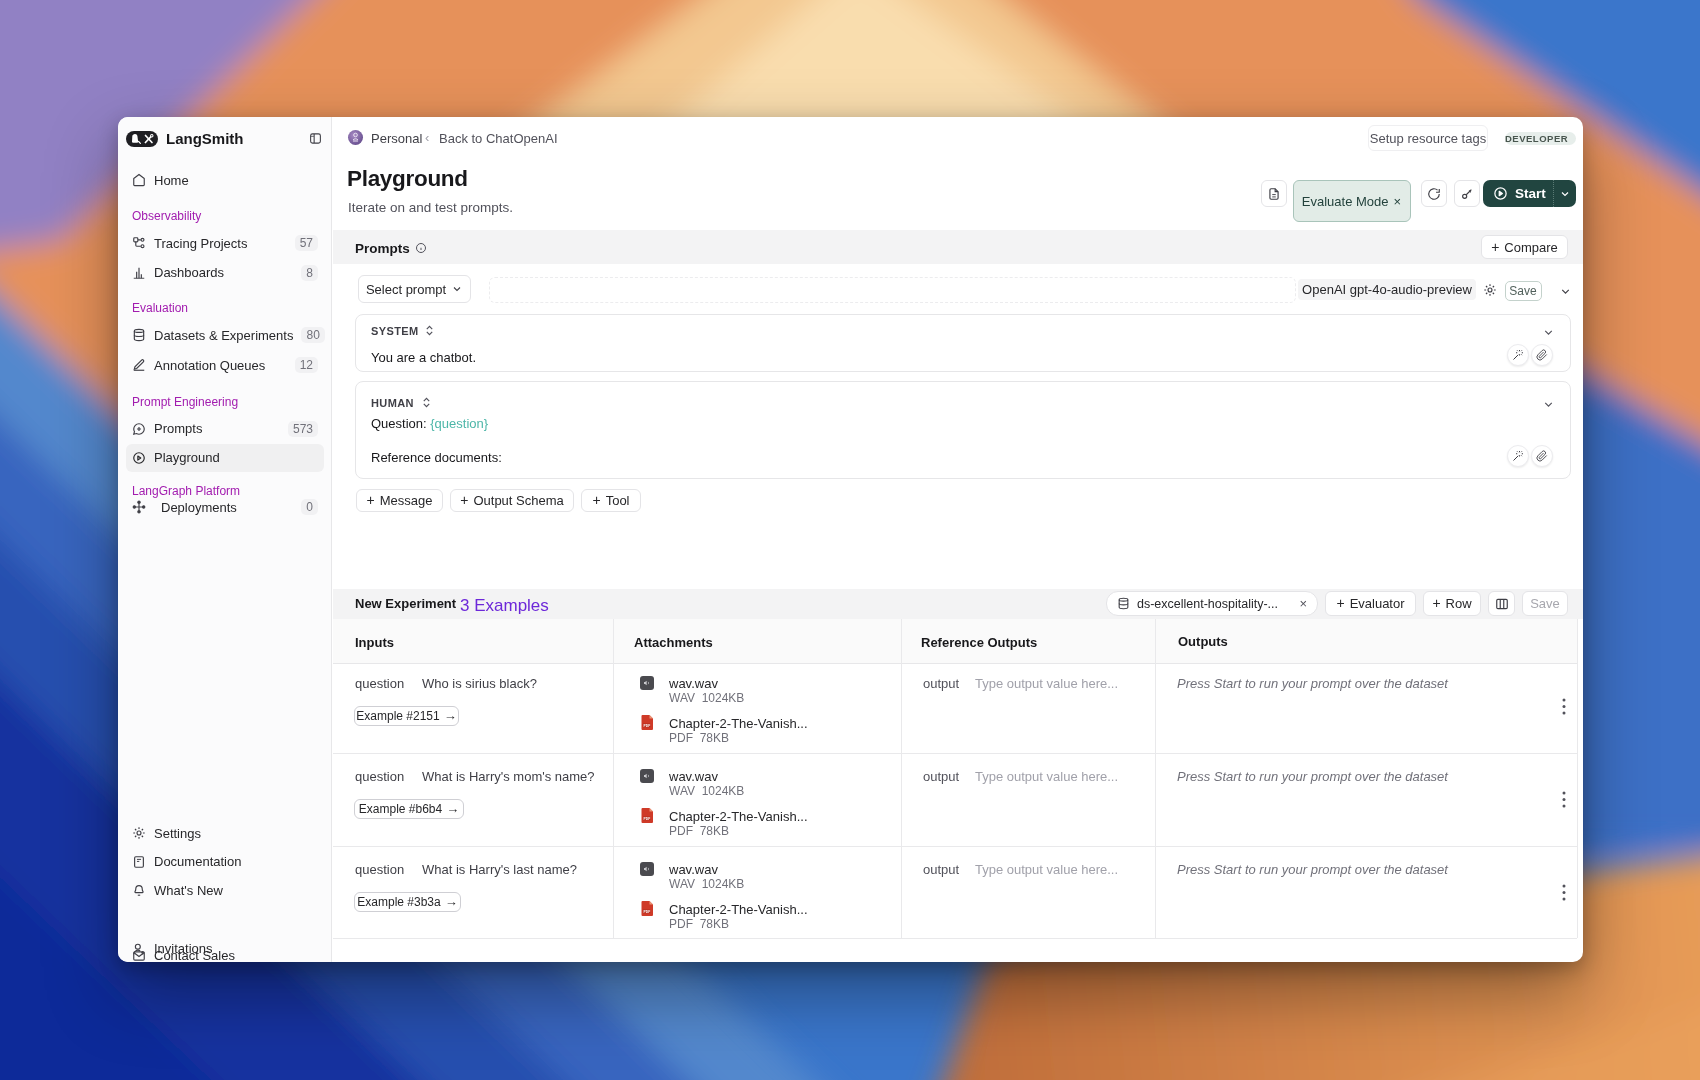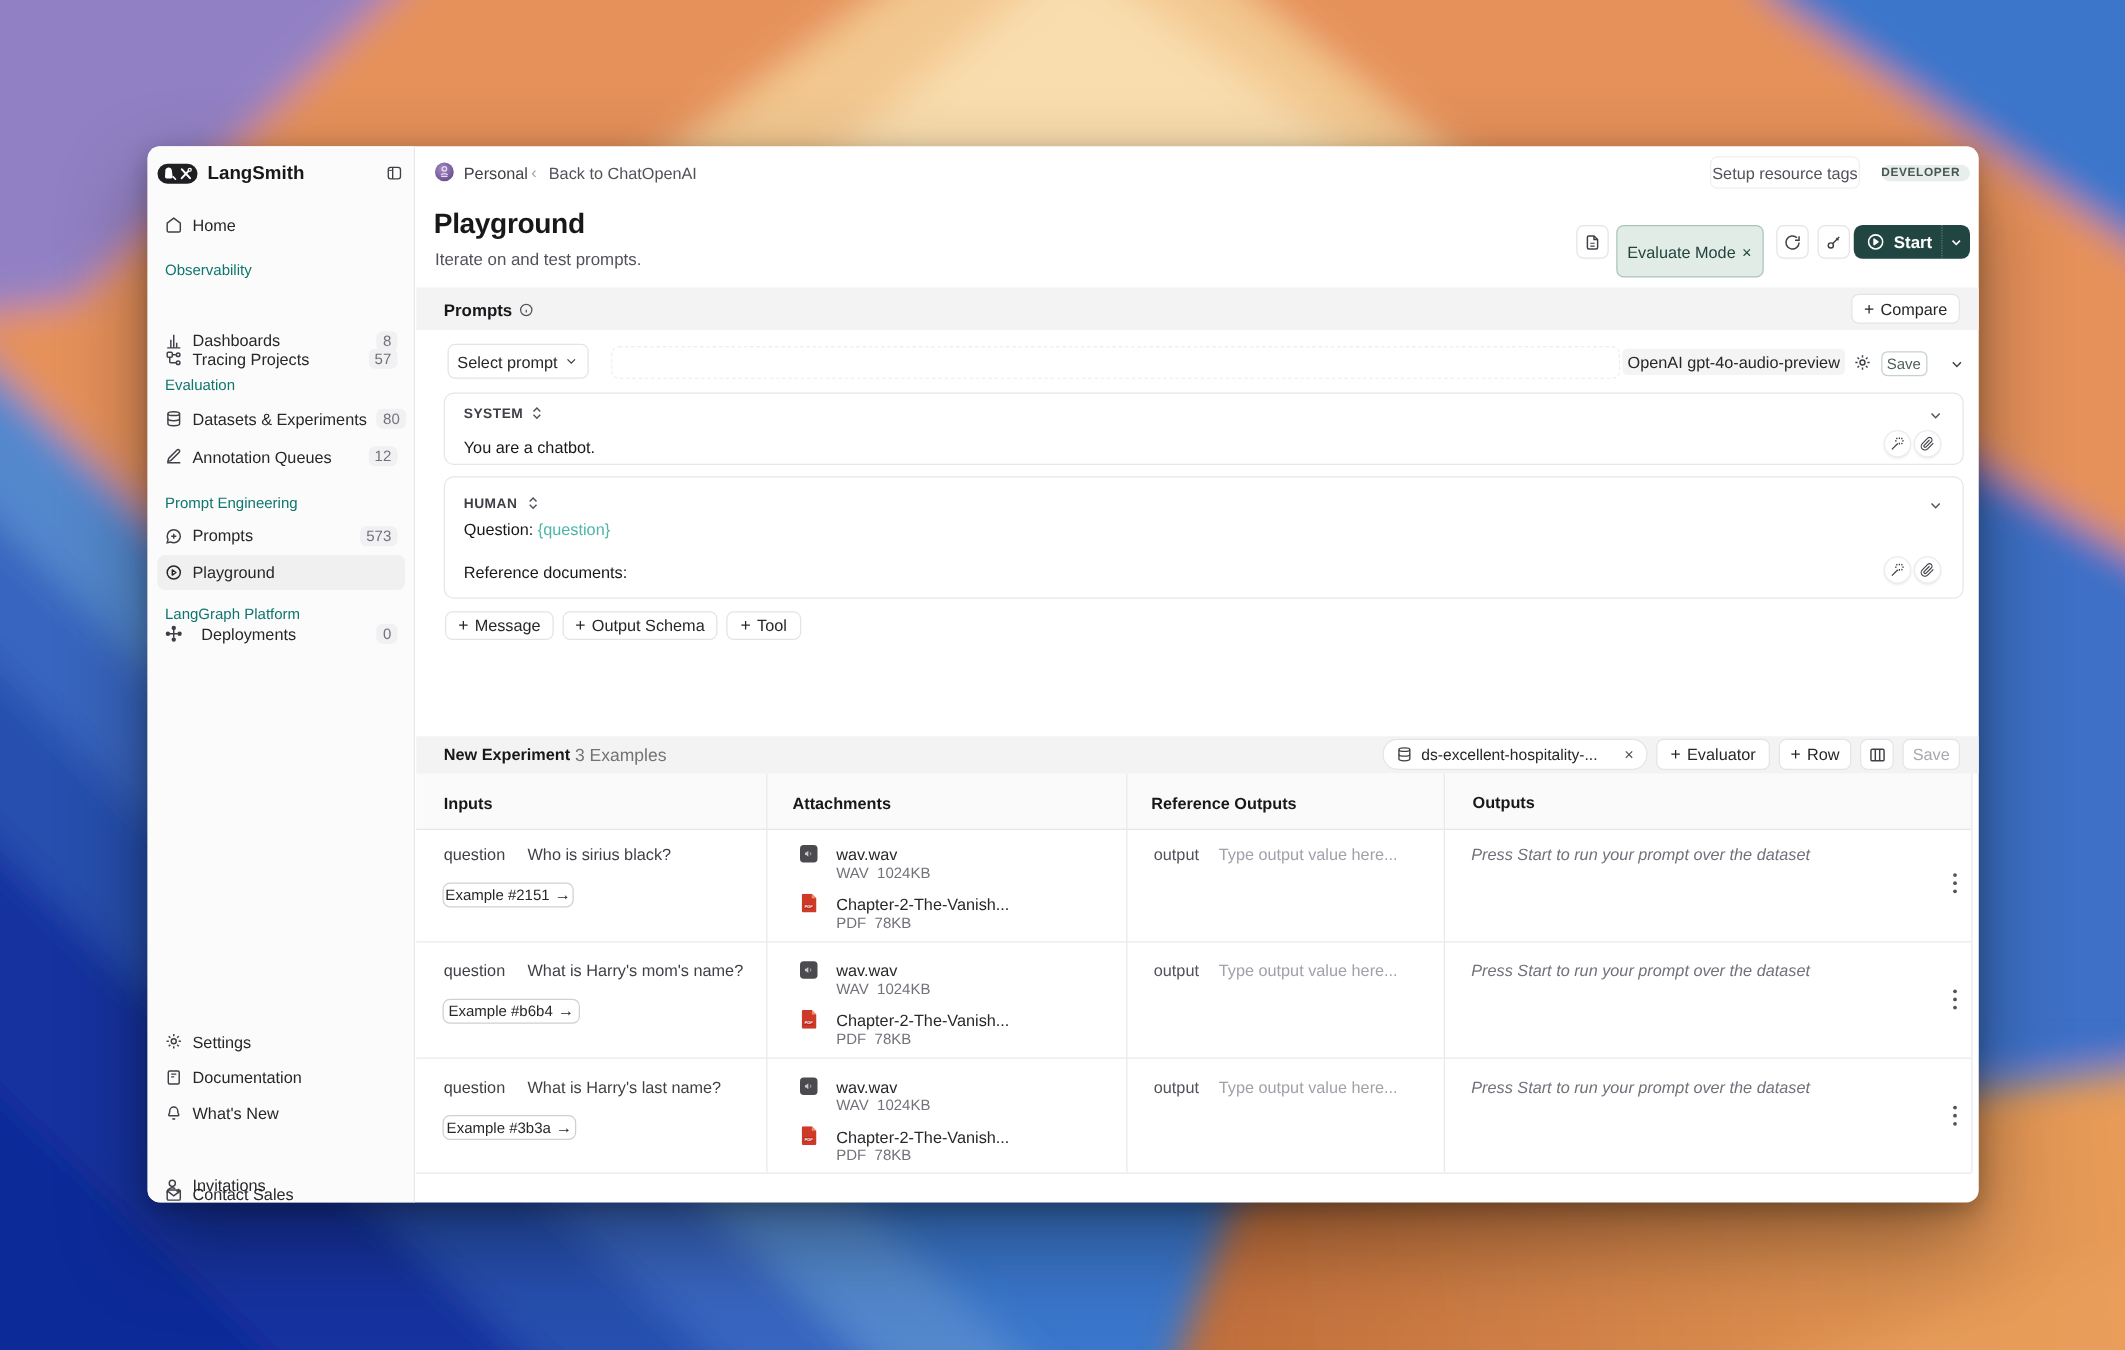--- a/index.html
+++ b/index.html
@@ -11,21 +11,21 @@
     box-shadow:0 30px 70px rgba(0,0,0,.38), 0 6px 20px rgba(0,0,0,.25); }
   .abs { position:absolute; }
   .side { position:absolute; left:0; top:0; bottom:0; width:214px; background:#fbfbfc;
     border-right:1px solid #e7e7e9; }
   .srow { position:absolute; left:8px; width:198px; height:28px; display:flex;
     align-items:center; gap:8px; font-size:13px; font-weight:500; color:#27272a;
     padding:0 6px; border-radius:6px; white-space:nowrap; }
   .srow svg { flex:none; }
   .cnt { margin-left:auto; color:#71717a; font-size:12px; font-weight:400;
     background:#f1f1f3; border-radius:5px; padding:1px 5px; }
-  .slab { position:absolute; left:14px; font-size:12px; color:#0f766e; height:14px;
+  .slab { position:absolute; left:14px; font-size:12px; color:#a21caf; height:14px;
     line-height:14px; }
   .sel { background:#f0f0f1; }
   .main-txt { color:#18181b; }
   .btn { position:absolute; display:flex; align-items:center; justify-content:center;
     gap:5px; background:#fff; border:1px solid #e4e4e7; border-radius:6px;
     font-size:13px; font-weight:500; color:#27272a; }
   .plus { font-size:14px; font-weight:400; margin-top:-1px; }
 </style>
 </head>
 <body>
@@ -77,21 +77,21 @@
         <rect x="3" y="3.5" width="18" height="17" rx="3.5"></rect>
         <path d="M9.5 3.5v17"></path>
         <path d="M3.5 8h5.5" stroke-width="1.4"></path>
       </svg>
 
     <div class="srow" style="top:49px;align-items:center;"><svg width="14" height="14" viewBox="0 0 24 24" fill="none" stroke="#3f3f46" stroke-width="2" stroke-linejoin="round">
           <path d="m3 9.5 9-7 9 7V20a1.5 1.5 0 0 1-1.5 1.5h-15A1.5 1.5 0 0 1 3 20Z"></path>
         </svg>Home</div>
 
     <div class="slab" style="top:92px;">Observability</div>
-    <div class="srow" style="top:112px;margin-top:44px;"><svg width="14" height="14" viewBox="0 0 24 24" fill="none" stroke="#3f3f46" stroke-width="2">
+    <div class="srow" style="top:112px;"><svg width="14" height="14" viewBox="0 0 24 24" fill="none" stroke="#3f3f46" stroke-width="2">
           <rect x="3" y="3" width="7" height="7" rx="1.5"></rect>
           <path d="M10 6.5h5"></path>
           <circle cx="18" cy="6.5" r="2.5"></circle>
           <path d="M6.5 10v6a1.5 1.5 0 0 0 1.5 1.5h7"></path>
           <circle cx="18" cy="17.5" r="2.5"></circle>
         </svg>Tracing Projects<span class="cnt">57</span></div>
     <div class="srow" style="top:141.7px;"><svg width="14" height="14" viewBox="0 0 24 24" fill="none" stroke="#3f3f46" stroke-width="2">
           <path d="M8 21V10M12 21V3M16 21v-7"></path>
           <path d="M3 21h18" stroke-width="1.6"></path>
         </svg>Dashboards<span class="cnt">8</span></div>
@@ -257,21 +257,21 @@
   <svg class="abs" style="left:1418px;top:333px;" width="12" height="12" viewBox="0 0 24 24" fill="none" stroke="#3f3f46" stroke-width="1.8">
       <path d="m21.4 11-9.2 9.2a6 6 0 0 1-8.5-8.5l8.6-8.6a4 4 0 1 1 5.7 5.7l-8.6 8.5a2 2 0 0 1-2.8-2.8l8.5-8.5"></path>
     </svg>
 
   <div class="btn" style="left:238px;top:372px;width:87px;height:23px;"><span class="plus">+</span> Message</div>
   <div class="btn" style="left:332px;top:372px;width:124px;height:23px;"><span class="plus">+</span> Output Schema</div>
   <div class="btn" style="left:463px;top:372px;width:60px;height:23px;"><span class="plus">+</span> Tool</div>
 
   <div class="abs" style="left:215px;top:472px;right:0;height:30px;background:#f3f3f4;"></div>
   <div class="abs" style="left:237px;top:479px;font-size:13px;font-weight:700;color:#18181b;">New Experiment</div>
-  <div class="abs" style="left:342px;top:479px;font-size:14px;color:#737373;">3 Examples</div>
+  <div class="abs" style="left:342px;top:479px;font-size:17px;color:#6d28d9;">3 Examples</div>
   <div class="btn" style="left:988px;top:474px;width:212px;height:25px;border-radius:12px;font-weight:400;justify-content:flex-start;padding:0 10px;gap:7px;">
     <svg width="13" height="13" viewBox="0 0 24 24" fill="none" stroke="#3f3f46" stroke-width="2">
         <ellipse cx="12" cy="5" rx="8" ry="2.6"></ellipse>
         <path d="M4 5v7c0 1.4 3.6 2.6 8 2.6s8-1.2 8-2.6V5"></path>
         <path d="M4 12v7c0 1.4 3.6 2.6 8 2.6s8-1.2 8-2.6v-7"></path>
       </svg>
     <span style="font-size:12.5px;color:#27272a;">ds-excellent-hospitality-...</span>
     <span style="margin-left:auto;color:#52525b;font-size:13px;">×</span>
   </div>
   <div class="btn" style="left:1207px;top:474px;width:91px;height:25px;"><span class="plus">+</span> Evaluator</div>

